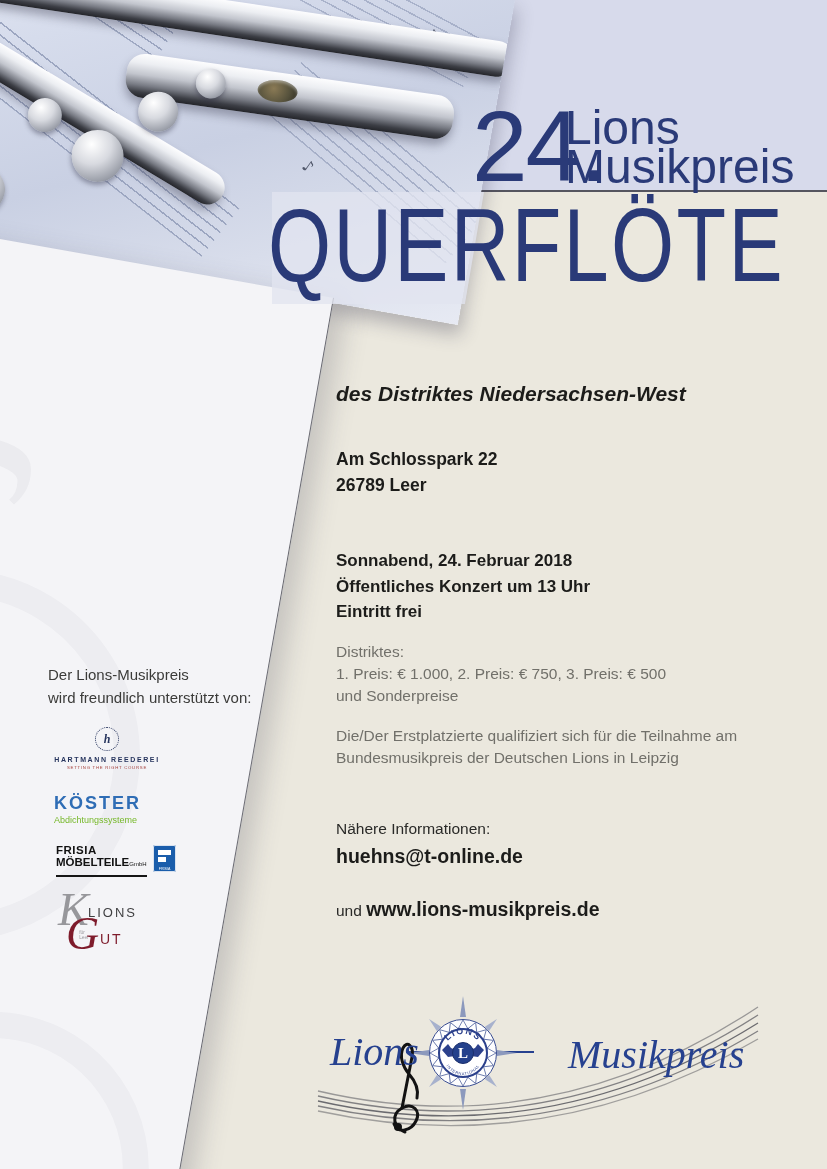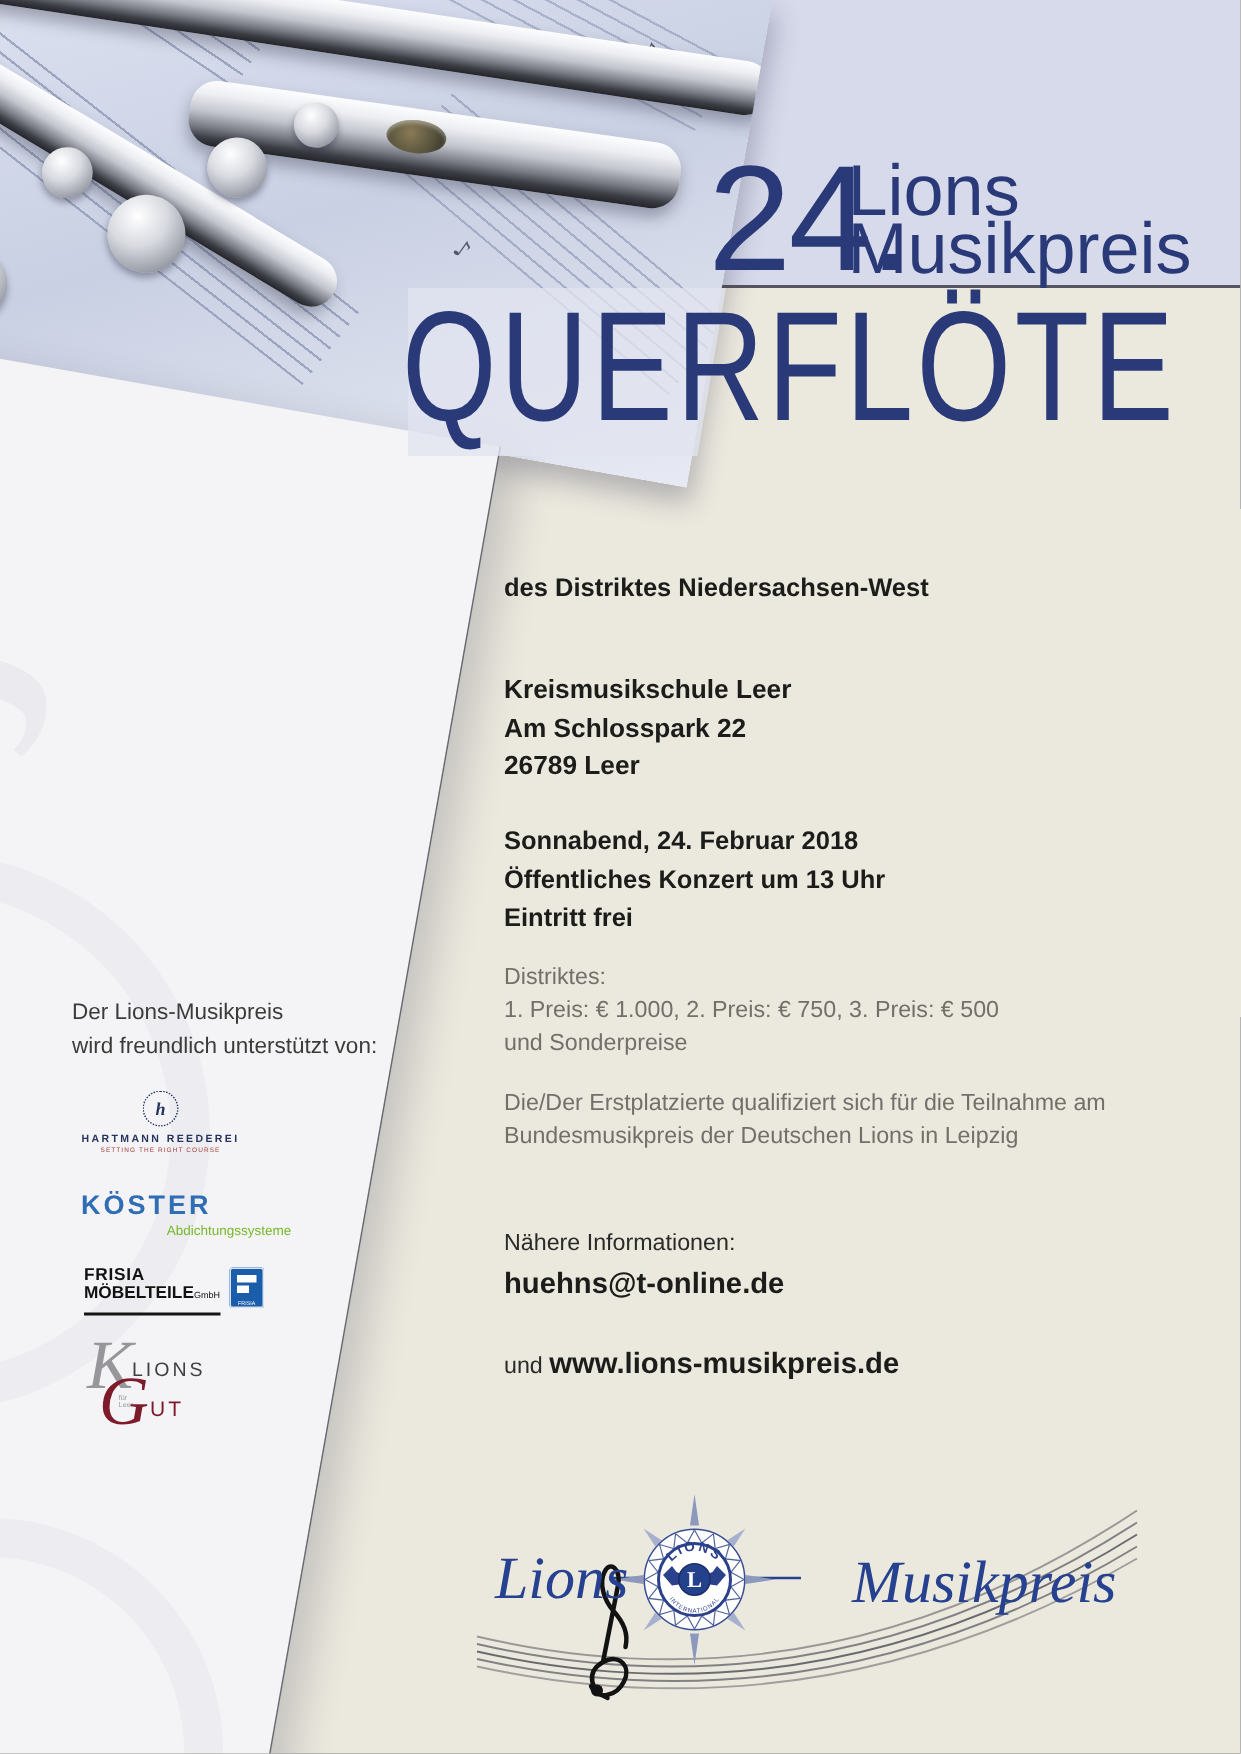--- a/index.html
+++ b/index.html
@@ -50,42 +50,42 @@
   .t-number{position:absolute;left:472px;top:96px;font-size:100px;line-height:1;letter-spacing:-2px;}
   .t-words{position:absolute;left:565px;top:108px;font-size:48px;line-height:39px;letter-spacing:0;}
   .querfloete{
     position:absolute;left:268px;top:193px;z-index:7;
     font-size:104px;line-height:1;letter-spacing:3px;color:#2a3a78;
     transform:scaleX(.78);transform-origin:left top;white-space:nowrap;
   }
   
   .content{position:absolute;left:336px;top:0;z-index:6;color:#1c1c1a;}
   .content div{white-space:nowrap;}
-  .subtitle{position:absolute;left:0;top:382px;font-size:17px;font-weight:bold;}
+  .subtitle{position:absolute;left:0;top:382px;font-size:21px;font-weight:bold;font-style:italic;}
   .venue{position:absolute;left:0;top:447px;font-size:17.5px;font-weight:bold;line-height:25.5px;}
   .event{position:absolute;left:0;top:548px;font-size:17px;font-weight:bold;line-height:25.5px;}
   .prizes{position:absolute;left:0;top:641px;font-size:15.5px;color:#71706a;line-height:22px;}
   .qualify{position:absolute;left:0;top:725px;font-size:15.5px;color:#71706a;line-height:22px;}
   .info-label{position:absolute;left:0;top:820px;font-size:15.5px;color:#2a2a28;}
   .email{position:absolute;left:0;top:845px;font-size:19.5px;font-weight:bold;}
   .webline{position:absolute;left:0;top:898px;font-size:15.5px;color:#2a2a28;white-space:nowrap;}
   .webline b{font-size:19.5px;color:#1c1c1a;}
   
   .sidebar{position:absolute;left:48px;top:663px;z-index:8;}
   .sb-head{font-size:15px;color:#3b3b39;line-height:23px;white-space:nowrap;}
   .sponsor{position:relative;}
   .hartmann{margin-top:18px;width:118px;text-align:center;}
   .h-emblem{width:22px;height:22px;margin:0 auto;border:1px dotted #27355e;border-radius:50%;
             display:flex;align-items:center;justify-content:center;
             font-family:"Liberation Serif",serif;font-style:italic;font-weight:bold;font-size:12px;color:#27355e;}
   .h-name{margin-top:5px;font-size:7px;letter-spacing:1.6px;color:#27355e;font-weight:bold;white-space:nowrap;}
   .h-tag{margin-top:2px;font-size:6px;letter-spacing:1px;color:#a5403c;transform:scale(.72);transform-origin:center top;white-space:nowrap;}
   .koester{margin-top:22px;margin-left:6px;}
   .k-name{font-size:18px;font-weight:bold;color:#2f6db5;letter-spacing:2px;}
-  .k-sub{font-size:9px;color:#76b82a;margin-top:1px;text-align:center;}
+  .k-sub{font-size:9px;color:#76b82a;margin-top:1px;}
   .frisia{margin-top:20px;margin-left:8px;display:flex;align-items:flex-start;}
   .f-txt{border-bottom:2px solid #151515;padding-bottom:5px;}
   .f-l1{font-size:11.5px;font-weight:bold;letter-spacing:.5px;color:#111;line-height:11px;}
   .f-l2{font-size:11.5px;font-weight:bold;color:#111;line-height:12px;}
   .f-gmbh{font-size:6px;font-weight:normal;}
   .f-sq{width:23px;height:27px;background:#1a5dab;border-radius:2px;margin-left:6px;position:relative;box-shadow:0 0 0 1px #d9e2ef inset;}
   .f-sq .b1{position:absolute;left:5px;top:5px;width:13px;height:5px;background:#fff;}
   .f-sq .b2{position:absolute;left:5px;top:12px;width:8px;height:5px;background:#fff;}
   .f-sq .fname{position:absolute;left:0;right:0;bottom:1px;text-align:center;font-size:6px;color:#fff;transform:scale(.6);transform-origin:center bottom;}
   .kultur{margin-top:16px;margin-left:10px;position:relative;height:80px;width:120px;}
@@ -144,21 +144,20 @@
     <div class="t-words">
       <div>Lions</div>
       <div>Musikpreis</div>
     </div>
   </div>
   <div class="querfloete">QUERFLÖTE</div>
 
   <div class="content">
     <div class="subtitle">des Distriktes Niedersachsen-West</div>
     <div class="venue">
-      <div>Kreismusikschule Leer</div>
       <div>Am Schlosspark 22</div>
       <div>26789 Leer</div>
     </div>
     <div class="event">
       <div>Sonnabend, 24. Februar 2018</div>
       <div>Öffentliches Konzert um 13 Uhr</div>
       <div>Eintritt frei</div>
     </div>
     <div class="prizes">
       <div>Distriktes:</div>

